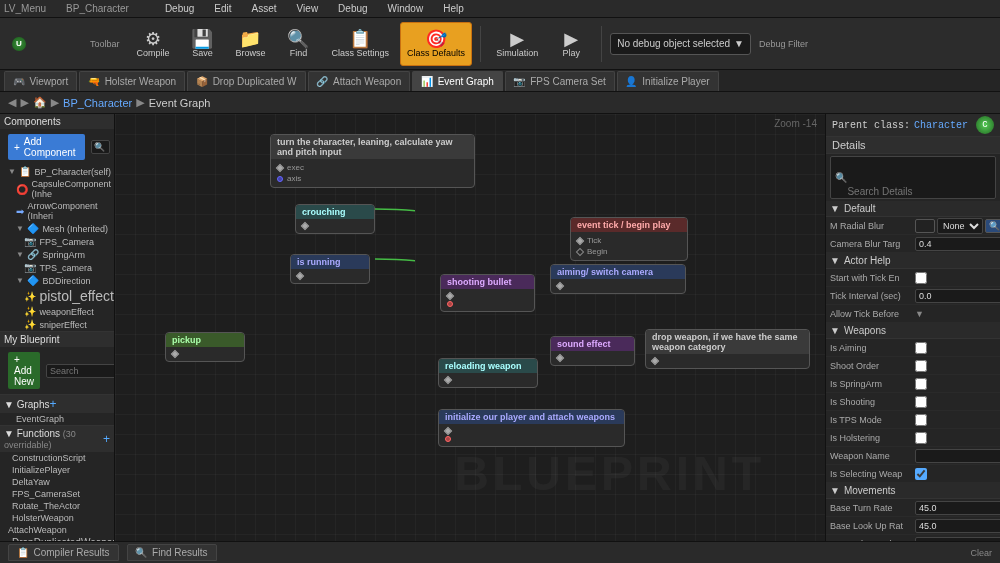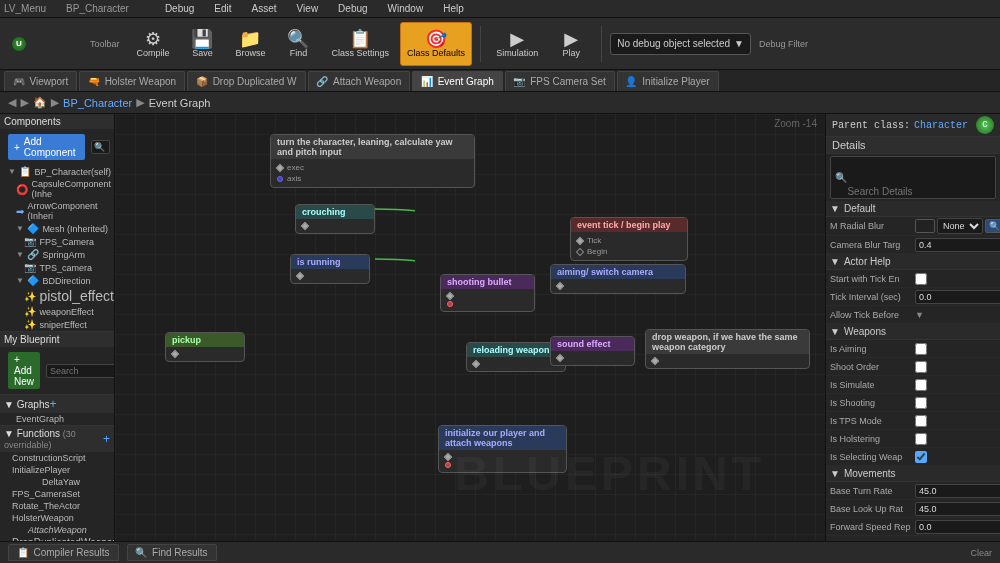--- a/index.html
+++ b/index.html
@@ -611,33 +611,33 @@
       <div class="panel-section-header">
         <span>▼ Functions <span style="color:#888;font-size:9px;">(30 overridable)</span></span>
         <span class="add-btn">+</span>
       </div>
       <div class="tree-item" style="padding-left:12px;">
           <span style="font-size:9px;">ConstructionScript</span>
         </div>
       <div class="tree-item" style="padding-left:12px;">
           <span style="font-size:9px;">InitializePlayer</span>
         </div>
-      <div class="tree-item" style="padding-left:12px;justify-content:center;">
+      <div class="tree-item" style="padding-left:12px;">
           <span style="font-size:9px;">DeltaYaw</span>
         </div>
       <div class="tree-item" style="padding-left:12px;">
           <span style="font-size:9px;">FPS_CameraSet</span>
         </div>
       <div class="tree-item" style="padding-left:12px;">
           <span style="font-size:9px;">Rotate_TheActor</span>
         </div>
       <div class="tree-item" style="padding-left:12px;">
           <span style="font-size:9px;">HolsterWeapon</span>
         </div>
-      <div class="tree-item" style="padding-left:28px;font-style:italic;">
+      <div class="tree-item" style="padding-left:8px;">
           <span style="font-size:9px;">AttachWeapon</span>
         </div>
       <div class="tree-item" style="padding-left:12px;">
           <span style="font-size:10px;">DropDuplicatedWeapons</span>
         </div>
     </div>
 
   </div>
 
   <div id="canvas-area">
@@ -714,21 +714,21 @@
 
     <div class="bp-node" style="left:50px;top:218px;width:65px;">
       <div class="bp-node-header" style="background:#3a5a2a;color:#afa;">pickup</div>
       <div class="bp-node-body">
         <div class="bp-pin">
             <div class="pin-dot exec connected"></div>
           </div>
       </div>
     </div>
 
-    <div class="bp-node" style="left:323px;top:228px;width:100px;margin-left:28px;">
+    <div class="bp-node" style="left:323px;top:244px;width:100px;">
       <div class="bp-node-header teal">reloading weapon</div>
       <div class="bp-node-body">
         <div class="bp-pin">
             <div class="pin-dot exec connected"></div>
           </div>
       </div>
     </div>
 
     <div class="bp-node" style="left:435px;top:222px;width:85px;">
       <div class="bp-node-header purple">sound effect</div>
@@ -741,21 +741,21 @@
 
     <div class="bp-node" style="left:530px;top:215px;width:165px;">
       <div class="bp-node-header gray">drop weapon, if we have the same weapon category</div>
       <div class="bp-node-body">
         <div class="bp-pin">
             <div class="pin-dot exec connected"></div>
           </div>
       </div>
     </div>
 
-    <div class="bp-node" style="left:323px;top:311px;width:129px;">
+    <div class="bp-node" style="left:323px;top:295px;width:187px;">
       <div class="bp-node-header blue">initialize our player and attach weapons</div>
       <div class="bp-node-body">
         <div class="bp-pin">
             <div class="pin-dot exec connected"></div>
           </div>
         <div class="bp-pin">
             <div class="pin-dot bool"></div>
           </div>
       </div>
     </div>
@@ -850,34 +850,38 @@
     </div>
     <div class="prop-row">
       <span class="prop-label">Is Aiming</span>
       <input type="checkbox" class="prop-checkbox" style="">
     </div>
     <div class="prop-row">
       <span class="prop-label">Shoot Order</span>
       <input type="checkbox" class="prop-checkbox" style="">
     </div>
     <div class="prop-row">
-      <span class="prop-label">Is Simulate</span>
+      <span class="prop-label">Is SpringArm</span>
       <input type="checkbox" class="prop-checkbox" style="">
     </div>
     <div class="prop-row">
       <span class="prop-label">Is Shooting</span>
       <input type="checkbox" class="prop-checkbox" style="">
     </div>
     <div class="prop-row">
       <span class="prop-label">Is TPS Mode</span>
       <input type="checkbox" class="prop-checkbox" style="">
     </div>
     <div class="prop-row">
       <span class="prop-label">Is Holstering</span>
       <input type="checkbox" class="prop-checkbox" style="">
+    </div>
+    <div class="prop-row">
+      <span class="prop-label">Weapon Name</span>
+      <input class="prop-input" value="" style="">
     </div>
     <div class="prop-row">
       <span class="prop-label">Is Selecting Weap</span>
       <input type="checkbox" class="prop-checkbox" checked="" style="">
     </div>
 
     <div class="prop-section-header">
       <span>▼</span>
       <span>Movements</span>
     </div>

